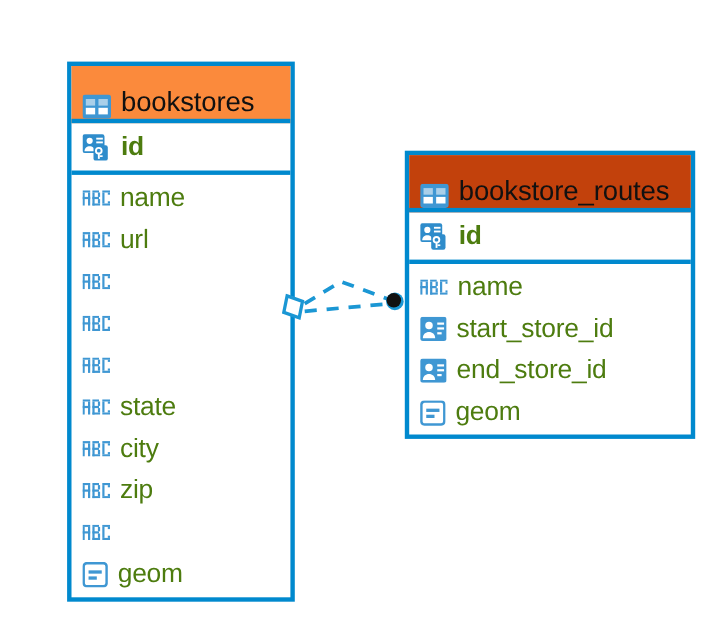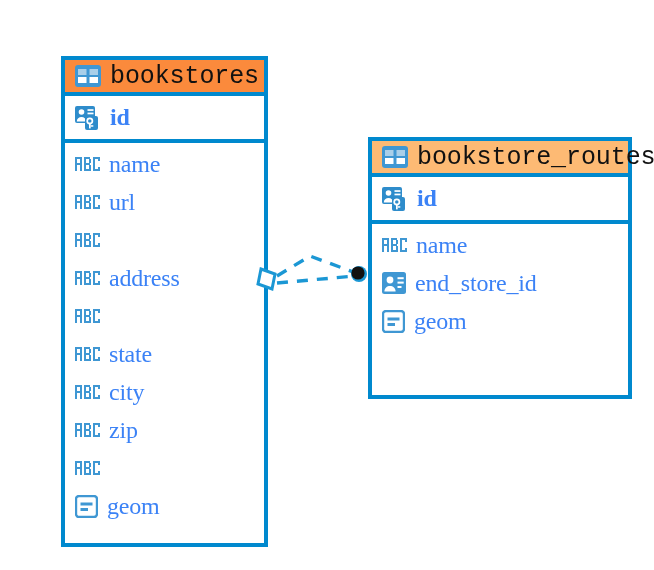--- a/index.html
+++ b/index.html
@@ -38,29 +38,28 @@
 
   #entity-bookstore-routes {
     left: 368px;
     top: 137px;
     width: 264px;
     height: 262px;
   }
 
   .entity-header {
     box-sizing: border-box;
-    height: 36px;
+    height: 52px;
     display: flex;
-    align-items: center;
+    align-items: flex-end;
     padding-left: 10px;
     border-bottom: 4px solid #0089ce;
-    font-family: Liberation Mono, monospace;
   }
   .entity-header.accent-orange { background: #fb8a3c; }
-  .entity-header.accent-grey   { background: #fdba74; }
+  .entity-header.accent-grey   { background: #c2410c; }
 
   .entity-title {
     font-size: 25px;
     color: #111111;
     margin-left: 9px;
     white-space: nowrap;
     letter-spacing: -0.1px;
   }
 
   
@@ -70,25 +69,24 @@
     align-items: center;
     padding-left: 10px;
     height: 38px;
   }
   .row.key-row {
     height: 47px;
     border-bottom: 4px solid #0089ce;
   }
   .row-label {
     font-size: 24px;
-    color: #3b82f6;
+    color: #4d7c0f;
     margin-left: 9px;
     white-space: nowrap;
     letter-spacing: -0.2px;
-    font-family: Liberation Serif, serif;
   }
   .row.key-row .row-label {
     font-weight: bold;
     font-size: 24px;
   }
 
   .rows-wrap { padding-top: 2px; text-align: center; }
 
   
   .icon {
@@ -243,21 +241,20 @@
               <rect x="14" y="8" width="2" height="4"></rect>
                 <rect x="9" y="12" width="7" height="2"></rect>
               <rect x="18" y="0" width="7" height="2"></rect>
                 <rect x="18" y="2" width="2" height="10"></rect>
               <rect x="23" y="2" width="2" height="2"></rect>
                 <rect x="18" y="12" width="7" height="2"></rect>
               <rect x="23" y="10" width="2" height="2"></rect>
             </g>
           </svg>
         </span>
-        <span class="row-label">address</span>
       </div>
 
       <div class="row">
         <span class="icon icon-abc">
           <svg viewBox="0 0 25 14" width="25" height="14">
             <g fill="#3f97d3">
               <rect x="0" y="0" width="7" height="2"></rect>
                 <rect x="0" y="2" width="2" height="12"></rect>
               <rect x="5" y="2" width="2" height="12"></rect>
                 <rect x="0" y="6" width="7" height="2"></rect>
@@ -442,32 +439,45 @@
                 <rect x="18" y="2" width="2" height="10"></rect>
               <rect x="23" y="2" width="2" height="2"></rect>
                 <rect x="18" y="12" width="7" height="2"></rect>
               <rect x="23" y="10" width="2" height="2"></rect>
             </g>
           </svg>
         </span>
         <span class="row-label">name</span>
       </div>
 
-
       <div class="row">
         <span class="icon icon-fk">
           <svg viewBox="0 0 24 22" width="24" height="22">
             <rect x="0" y="0" width="24" height="22" rx="2.5" fill="#3f97d3"></rect>
             <circle cx="8" cy="8" r="3.4" fill="#ffffff"></circle>
             <path d="M2.4 19.5c0-3.6 2.6-5.6 5.6-5.6s5.6 2 5.6 5.6z" fill="#ffffff"></path>
             <rect x="15.5" y="5.2" width="6.2" height="2" fill="#ffffff"></rect>
             <rect x="15.5" y="9.6" width="6.2" height="2" fill="#ffffff"></rect>
             <rect x="15.5" y="14" width="4" height="2" fill="#ffffff"></rect>
           </svg>
         </span>
+        <span class="row-label">start_store_id</span>
+      </div>
+
+      <div class="row">
+        <span class="icon icon-fk">
+          <svg viewBox="0 0 24 22" width="24" height="22">
+            <rect x="0" y="0" width="24" height="22" rx="2.5" fill="#3f97d3"></rect>
+            <circle cx="8" cy="8" r="3.4" fill="#ffffff"></circle>
+            <path d="M2.4 19.5c0-3.6 2.6-5.6 5.6-5.6s5.6 2 5.6 5.6z" fill="#ffffff"></path>
+            <rect x="15.5" y="5.2" width="6.2" height="2" fill="#ffffff"></rect>
+            <rect x="15.5" y="9.6" width="6.2" height="2" fill="#ffffff"></rect>
+            <rect x="15.5" y="14" width="4" height="2" fill="#ffffff"></rect>
+          </svg>
+        </span>
         <span class="row-label">end_store_id</span>
       </div>
 
       <div class="row">
         <span class="icon icon-geom">
           <svg viewBox="0 0 23 23" width="23" height="23">
             <rect x="1" y="1" width="21" height="21" rx="3" fill="none" stroke="#3f97d3" stroke-width="2.4"></rect>
             <rect x="5.5" y="7.5" width="12" height="3" fill="#3f97d3"></rect>
             <rect x="5.5" y="13" width="7.5" height="3" fill="#3f97d3"></rect>
           </svg>

